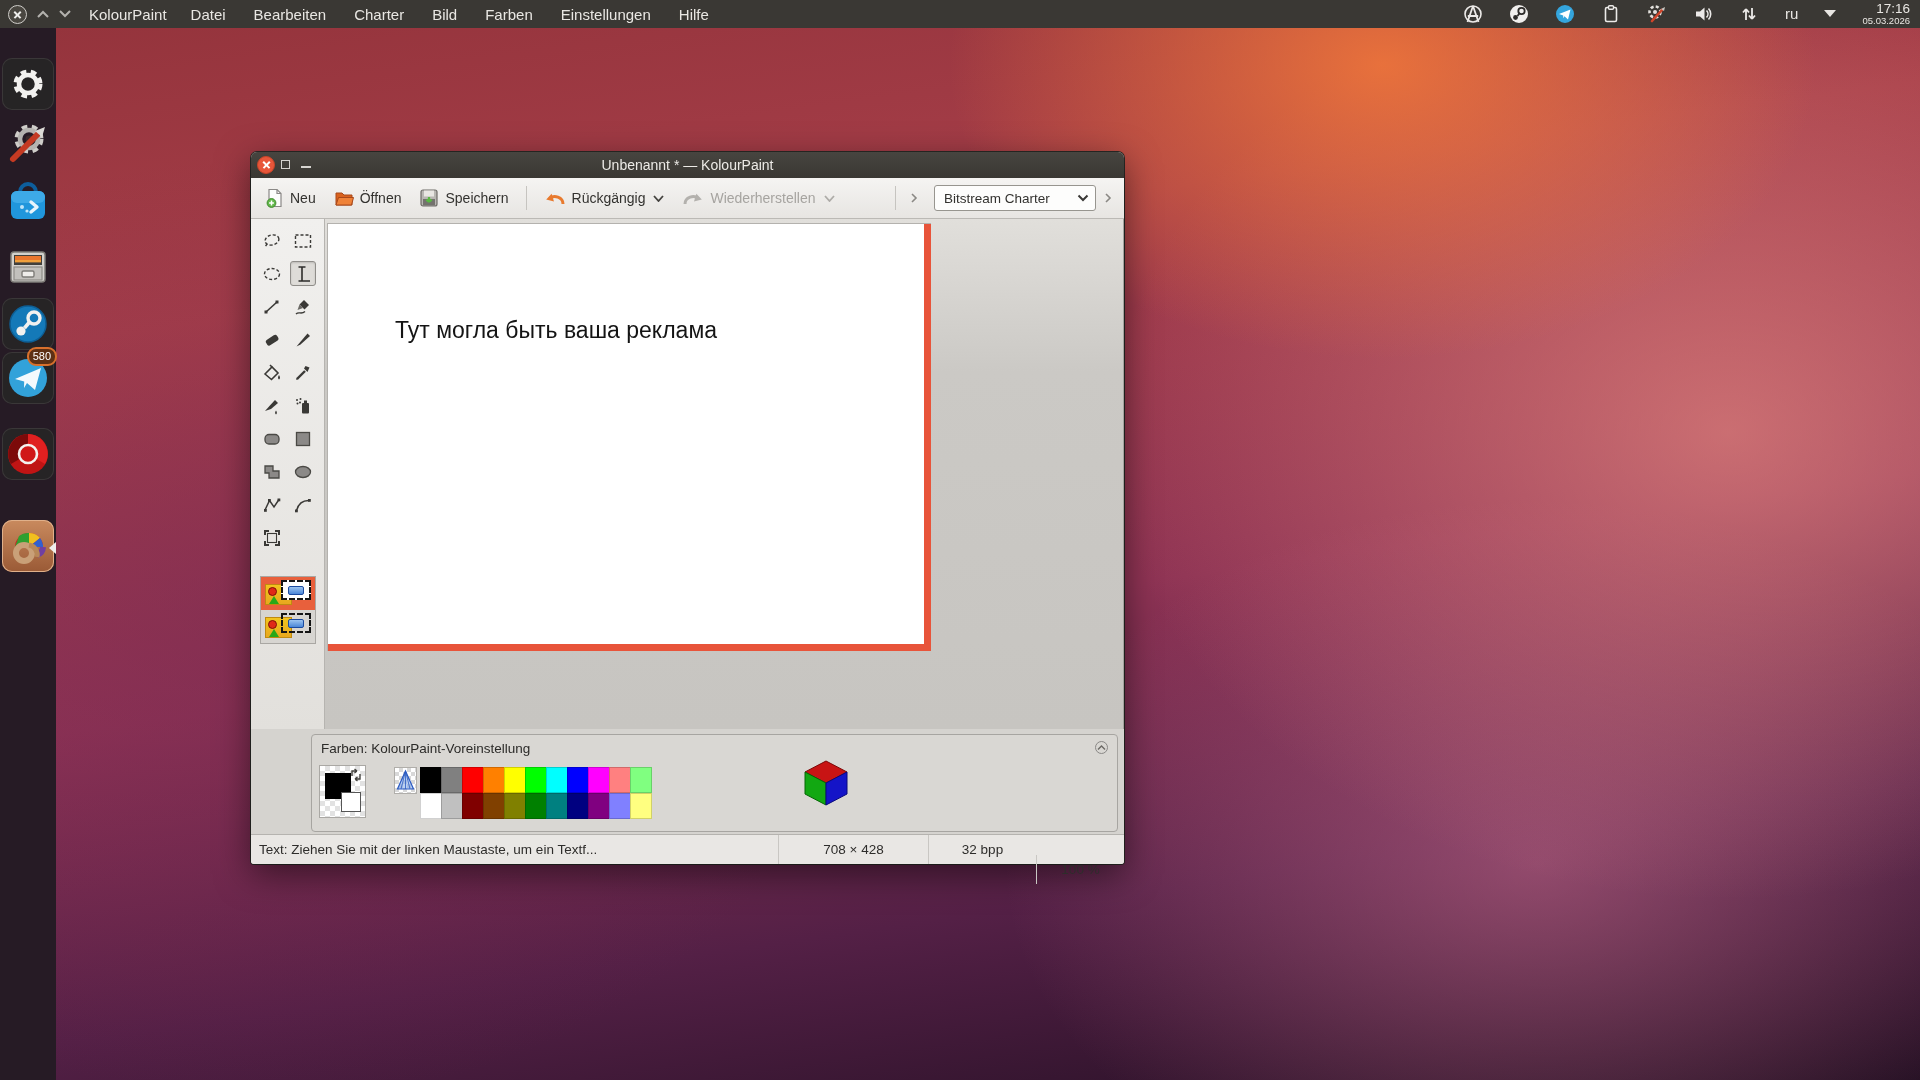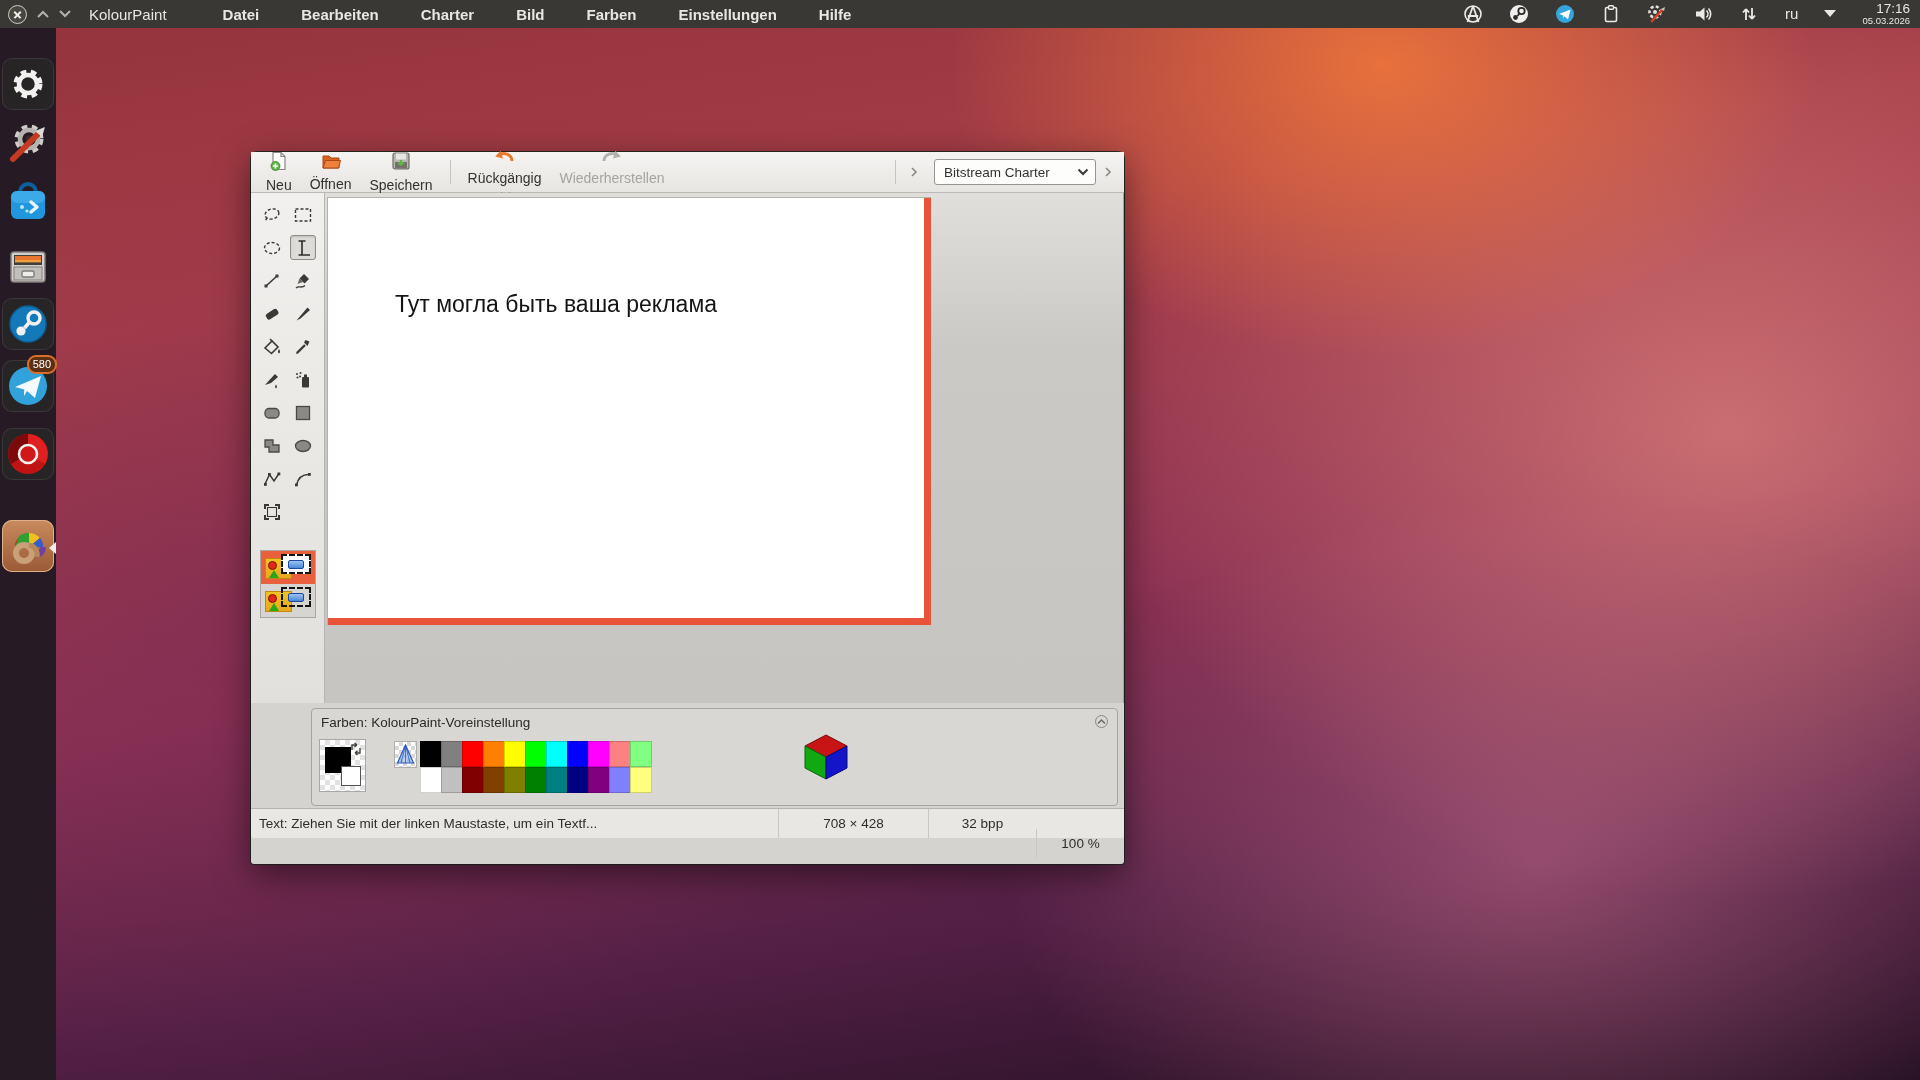--- a/index.html
+++ b/index.html
@@ -21,39 +21,39 @@
   .panel-left { display:flex; align-items:center; gap:10px; padding-left:8px;text-align:center; }
   .circle-btn { width:19px; height:19px; border-radius:50%; background:#4a4741;
     border:1px solid #cfcdc9; position:relative; cursor:default; }
   .circle-btn::before, .circle-btn::after { content:""; position:absolute; left:4px; top:8px;
     width:9px; height:1.8px; background:#efeeec; }
   .circle-btn::before { transform:rotate(45deg); }
   .circle-btn::after { transform:rotate(-45deg); }
   .chev { width:12px; height:8px; position:relative; opacity:.85; }
   .chev svg { display:block; }
   .app-name { margin-left:8px; }
-  .menubar { display:flex; gap:42px; margin-left:56px;font-weight:bold; }
+  .menubar { display:flex; gap:28px; margin-left:24px; }
   .menubar span { cursor:default; }
   .tray { margin-left:auto; display:flex; align-items:center; gap:26px; padding-right:10px; }
   .tray-ic { width:20px; height:20px; display:flex; align-items:center; justify-content:center; }
   .kb { font-size:15px; }
   .caret-down { width:0; height:0; border-left:6px solid transparent;
     border-right:6px solid transparent; border-top:7px solid #e9e7e3; }
   .clock { text-align:right; line-height:1.05; }
   .clock .t { font-size:13.5px; }
   .clock .d { font-size:9.5px; }
 
   
   .launcher { position:absolute; left:0; top:28px; width:56px; height:1052px;
     background:#261b25; z-index:40; }
   .tile { position:absolute; left:2px; width:52px; height:52px; border-radius:10px;
     display:flex; align-items:center; justify-content:center; }
   .tile.dark { background:#262425; box-shadow:inset 0 0 0 1px #3a3738; }
   .t1{top:30px}.t2{top:88px}.t3{top:148px}.t4{top:212px}.t5{top:270px}
-  .t6{top:332px}.t7{top:400px}.t8{top:492px; background:linear-gradient(#c98a5e,#9a5a36);
+  .t6{top:324px}.t7{top:400px}.t8{top:492px; background:linear-gradient(#c98a5e,#9a5a36);
      box-shadow:inset 0 0 0 1px #e0b08a;}
   .badge { position:absolute; top:-5px; right:-3px; background:#5d3014;
     border:2px solid #d8702c; color:#fff; font-size:11px; line-height:1;
     padding:2px 4px; border-radius:9px; }
   .focus-arrow { position:absolute; right:-2px; top:22px; width:0; height:0;
     border-top:6px solid transparent; border-bottom:6px solid transparent;
     border-right:7px solid #f0efed; }
 
   
   .window { position:absolute; left:251px; top:152px; width:873px; height:712px;
@@ -71,21 +71,21 @@
   .tb-close::before{ transform:rotate(45deg);} .tb-close::after{ transform:rotate(-45deg);}
   .tb-max { position:absolute; left:30px; top:8px; width:9px; height:9px;
     border:1.4px solid #d6d4d0; }
   .tb-min { position:absolute; left:50px; top:14px; width:10px; height:1.6px;
     background:#d6d4d0; }
 
   
   .toolbar { height:41px; background:linear-gradient(#f5f4f2,#e7e5e2);
     border-bottom:1px solid #bbb9b5; display:flex; align-items:center;
     padding:0 8px; font-size:14px; color:#33322f; gap:4px; }
-  .tb-btn { display:flex; align-items:center; gap:6px; padding:4px 7px; border-radius:3px;flex-direction:column; }
+  .tb-btn { display:flex; align-items:center; gap:6px; padding:4px 7px; border-radius:3px; }
   .tb-btn.disabled { color:#a6a4a0; }
   .tsep { width:1px; height:24px; background:#c6c4c0; margin:0 6px; }
   .chev-s { margin-left:2px; }
   .exp { color:#8a8884; margin:0 4px; }
   .font-combo { display:flex; align-items:center; justify-content:space-between;
     width:162px; height:26px; background:#fdfdfc; border:1px solid #97958f;
     border-radius:3px; padding:0 6px 0 9px; font-size:13.5px; margin-left:8px; }
 
   
   .content { height:510px; display:flex; }
@@ -320,20 +320,26 @@
       <path d="M36 22 A9 9 0 0 1 30 30" fill="none" stroke="#7040a0" stroke-width="6"></path>
       <circle cx="17" cy="28" r="8" fill="none" stroke="#c9a078" stroke-width="6"></circle>
       <path d="M22 20 A10 10 0 0 1 30 32" fill="none" stroke="#b88858" stroke-width="5"></path>
     </svg>
     <span class="focus-arrow"></span>
   </div>
 </div>
 
 <div class="window">
 
+  <div class="titlebar">
+    <span class="tb-close"></span>
+    <span class="tb-max"></span>
+    <span class="tb-min"></span>
+    <span>Unbenannt * — KolourPaint</span>
+  </div>
 
   <div class="toolbar">
     <div class="tb-btn">
       <svg width="18" height="20">
         <path d="M3 1.5 H11 L15 5.5 V18.5 H3 Z" fill="#fdfdfc" stroke="#8a8886" stroke-width="1.2"></path>
         <path d="M11 1.5 V5.5 H15" fill="none" stroke="#8a8886" stroke-width="1.2"></path>
         <circle cx="5.5" cy="15" r="4.4" fill="#62b84a" stroke="#3f8c2c" stroke-width="1"></circle>
         <path d="M5.5 12.6 V17.4 M3.1 15 H7.9" stroke="#fff" stroke-width="1.5"></path>
       </svg>
       <span>Neu</span>

